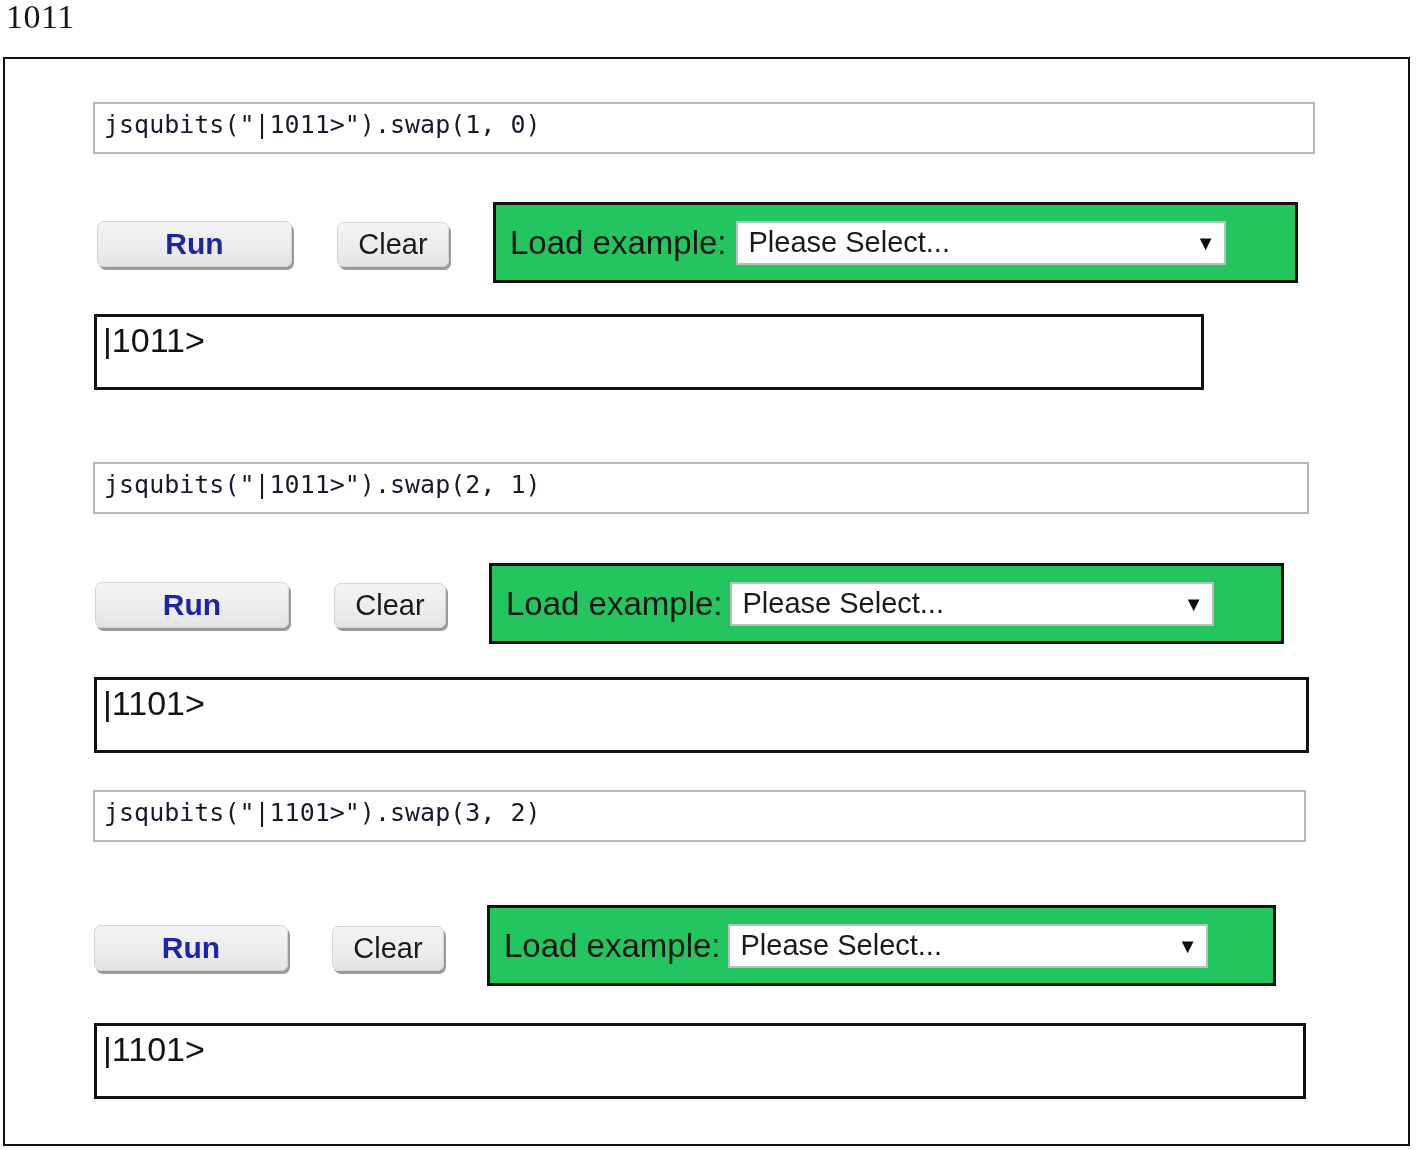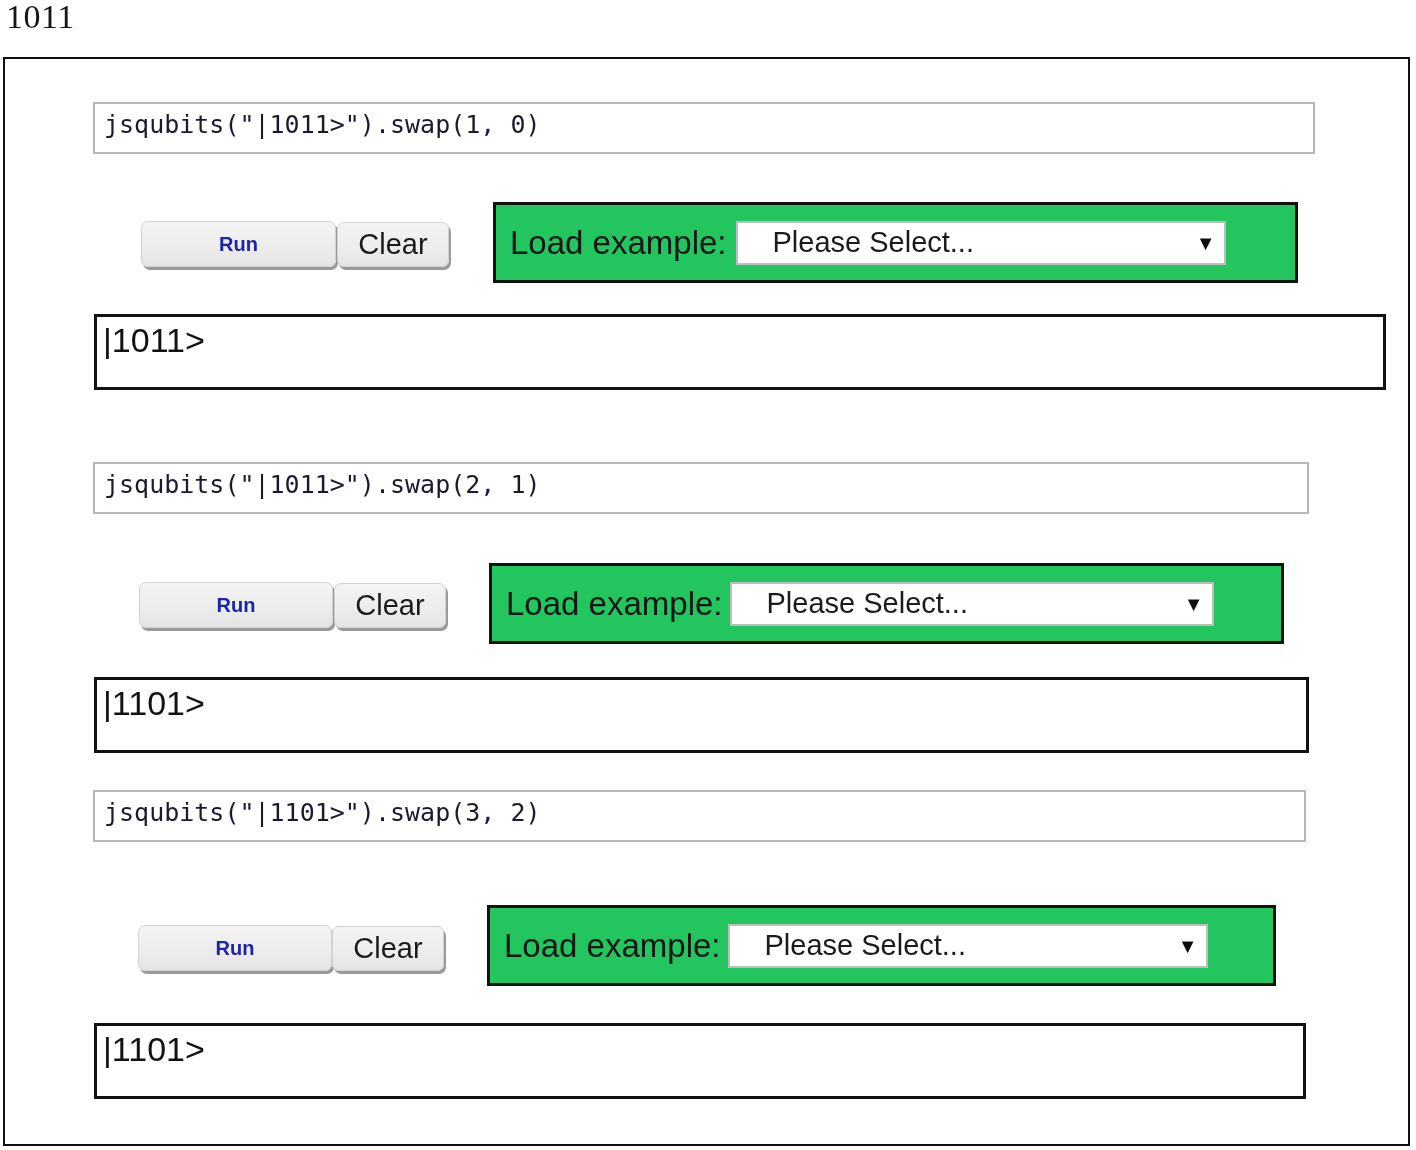--- a/index.html
+++ b/index.html
@@ -71,23 +71,22 @@
     border-radius: 7px;
     box-shadow: 2px 3px 0 0 #9a9a9a;
     text-align: center;
     font-family: "Liberation Sans", sans-serif;
     cursor: pointer;
     user-select: none;
     padding: 0;
   }
   .btn-run {
     color: #1c24a8;
-    font-size: 20px;
+    font-size: 30px;
     font-weight: 600;
-    margin-left: 44px;
   }
   .btn-clear {
     color: #1b1b1b;
     font-size: 29px;
     font-weight: 400;
   }
 
   
   .load-box {
     position: absolute;
@@ -110,21 +109,20 @@
     color: #1b1b1b;
     display: flex;
     align-items: center;
     justify-content: space-between;
     position: relative;
     cursor: pointer;
   }
   .example-select .sel-value {
     white-space: nowrap;
     overflow: hidden;
-    margin-left: 24px;
   }
   .caret {
     font-size: 20px;
     line-height: 1;
     color: #0d0d0d;
     margin-left: 10px;
   }
 
   
   .result-box {
@@ -157,21 +155,21 @@
     <div class="btn btn-clear" style="left:332px; top:163px; width:112px; height:45px; line-height:43px;">Clear</div>
 
     <div class="load-box" style="left:488px; top:143px; width:805px; height:81px; padding:0 14px;">
       <span class="load-label" style="font-size:33px;">Load example:</span>
       <div class="example-select" style="margin-left:10px; width:490px; height:44px; padding:0 9px 0 10px; font-size:29px;">
         <span class="sel-value">Please Select...</span>
         <span class="caret">▼</span>
       </div>
     </div>
 
-    <div class="result-box" style="left:89px; top:255px; width:1292px; height:76px;">|1011&gt;</div>
+    <div class="result-box" style="left:89px; top:255px; width:1110px; height:76px;">|1011&gt;</div>
   </div>
 
   <div class="panel">
 
     <div class="code-input" style="left:88px; top:403px; width:1216px; height:52px;">jsqubits("|1011&gt;").swap(2, 1)</div>
 
     <div class="btn btn-run" style="left:90px; top:523px; width:194px; height:46px; line-height:44px;">Run</div>
 
     <div class="btn btn-clear" style="left:329px; top:524px; width:112px; height:45px; line-height:43px;">Clear</div>
 

